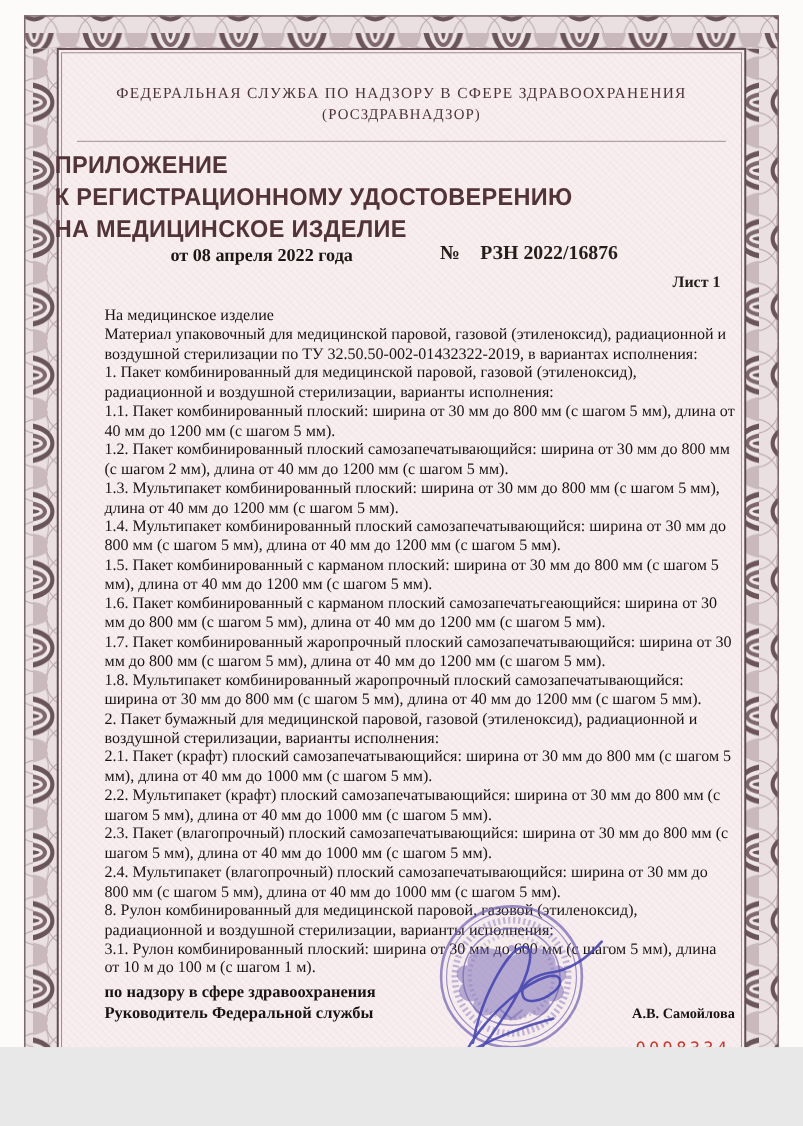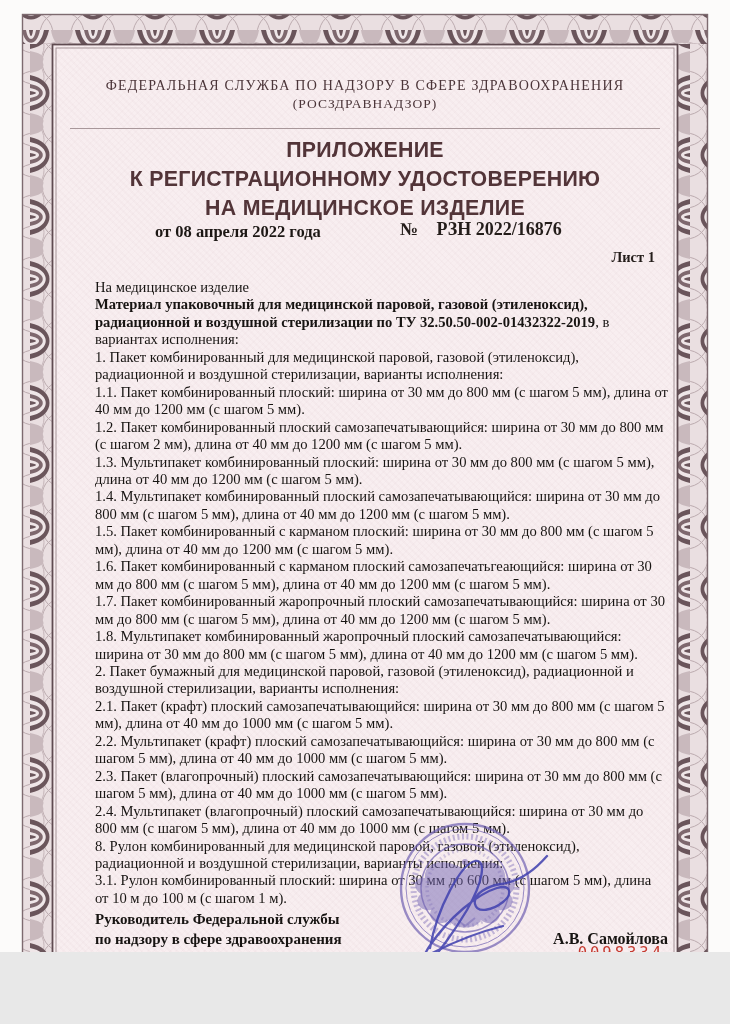--- a/index.html
+++ b/index.html
@@ -25,21 +25,21 @@
   }
   .agency-line2{
     font-family:"Liberation Serif", serif;font-size:13.5px;letter-spacing:1px;
     color:#4b3539;margin-top:2px;text-align:center;
   }
   .header-divider{
     position:absolute;left:70px;top:128px;width:590px;height:1px;
     background:#a8979a;
   }
   .title-block{
-    position:absolute;left:40px;top:135px;width:650px;text-align:center;
+    position:absolute;left:40px;top:135px;width:650px;
     font-family:"Liberation Sans", sans-serif;font-weight:bold;color:#523438;
   }
   .title-line{font-size:22px;line-height:29px;letter-spacing:.3px;transform:scaleX(.97);}
   .date-row{position:absolute;left:70px;top:222px;width:590px;height:40px;}
   .date-label{
     position:absolute;left:85px;top:0;
     font-family:"Liberation Serif", serif;font-weight:bold;font-size:16.5px;color:#1c1714;
   }
   .number-group{
     position:absolute;left:330px;top:-3px;
@@ -49,31 +49,31 @@
   .sheet-label{
     position:absolute;right:5px;top:27px;
     font-family:"Liberation Serif", serif;font-weight:bold;font-size:14.5px;color:#241d1a;text-align:center;
   }
   .body-text{
     position:absolute;left:95px;top:279px;width:573px;
     font-family:"Liberation Serif", serif;font-size:14.6px;line-height:17.45px;
     color:#171412;text-align:left;
   }
   .body-text p{margin:0;padding:0;}
-  .bold{font-weight:bold;text-align:right;}
+  .bold{font-weight:normal;text-align:right;}
   .footer-row{
     display:flex;justify-content:space-between;align-items:flex-end;
     margin-top:3px;width:100%;
   }
   .signer-title{
     font-family:"Liberation Serif", serif;font-weight:bold;font-size:15px;line-height:19.5px;
     color:#171412;
   }
   .signer-name{
-    font-family:"Liberation Serif", serif;font-weight:bold;font-size:16px;
+    font-family:"Liberation Serif", serif;font-weight:bold;font-size:13px;
     color:#171412;padding-bottom:2px;
   }
   .serial-number{
     position:absolute;right:66px;top:944px;
     font-family:"DejaVu Sans Mono", monospace;font-size:15.5px;letter-spacing:3px;
     color:#c53a30;
   }
   .stamp-svg{position:absolute;left:375px;top:798px;pointer-events:none;}
 </style>
 </head>
@@ -195,22 +195,22 @@
     <p>2. Пакет бумажный для медицинской паровой, газовой (этиленоксид), радиационной и воздушной стерилизации, варианты исполнения:</p>
     <p>2.1. Пакет (крафт) плоский самозапечатывающийся: ширина от 30 мм до 800 мм (с шагом 5 мм), длина от 40 мм до 1000 мм (с шагом 5 мм).</p>
     <p>2.2. Мультипакет (крафт) плоский самозапечатывающийся: ширина от 30 мм до 800 мм (с шагом 5 мм), длина от 40 мм до 1000 мм (с шагом 5 мм).</p>
     <p>2.3. Пакет (влагопрочный) плоский самозапечатывающийся: ширина от 30 мм до 800 мм (с шагом 5 мм), длина от 40 мм до 1000 мм (с шагом 5 мм).</p>
     <p>2.4. Мультипакет (влагопрочный) плоский самозапечатывающийся: ширина от 30 мм до 800 мм (с шагом 5 мм), длина от 40 мм до 1000 мм (с шагом 5 мм).</p>
     <p>8. Рулон комбинированный для медицинской паровой, газовой (этиленоксид), радиационной и воздушной стерилизации, варианты исполнения:</p>
     <p>3.1. Рулон комбинированный плоский: ширина от 30 мм до 600 мм (с шагом 5 мм), длина от 10 м до 100 м (с шагом 1 м).</p>
 
     <div class="footer-row">
       <div class="signer-title">
+        <div>по надзору в сфере здравоохранения</div>
         <div>Руководитель Федеральной службы</div>
-        <div>по надзору в сфере здравоохранения</div>
       </div>
       <div class="signer-name">А.В. Самойлова</div>
     </div>
   </div>
 
   <svg class="stamp-svg" width="240" height="190" viewBox="0 0 240 190">
     <g stroke="#7465b4" fill="none" opacity="0.72">
       <circle cx="90" cy="90" r="64" stroke-width="2.4"></circle>
       <circle cx="90" cy="90" r="59" stroke-width="1"></circle>
       <circle cx="90" cy="90" r="44" stroke-width="1.4"></circle>

